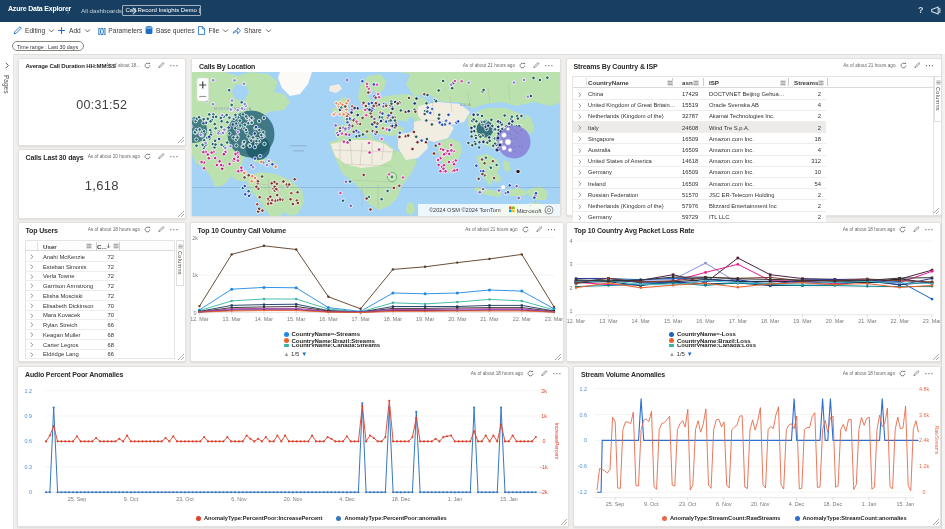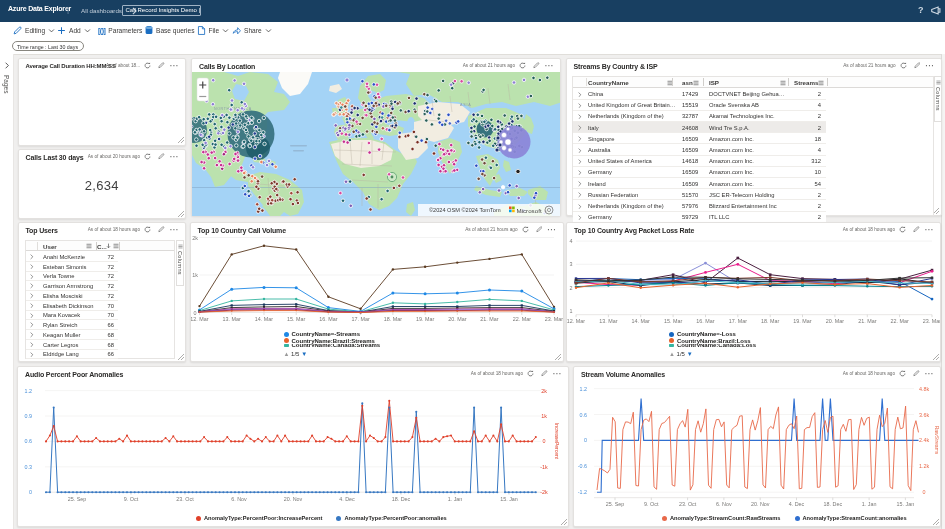--- a/index.html
+++ b/index.html
@@ -82,36 +82,37 @@
       <svg width="7" height="7" viewBox="0 0 16 16" style="margin:0 3.5px 0 4px">
         <path d="M13.5 8a5.5 5.5 0 1 1-2.1-4.3" fill="none" stroke="#5a5a5a" stroke-width="1.7"></path>
         <path d="M13.8 1.2v3.4h-3.4z" fill="#5a5a5a"></path>
       </svg>
       <svg width="6.5" height="6.5" viewBox="0 0 16 16" style="margin:0 3.5px">
         <path d="M2 14l1-3.6 8.2-8.2c.7-.7 1.9-.7 2.6 0 .7.7.7 1.9 0 2.6L5.6 13z" fill="none" stroke="#5a5a5a" stroke-width="1.5"></path>
       </svg>
       <span class="dots">···</span>
     </div>
     <div class="rsz"></div>
+    <span style="position:absolute;left:0;right:0;top:39px;text-align:center;font-size:12.5px;color:#3f3f3f;letter-spacing:0.3px">00:31:52</span>
   </div>
 <div class="tile" style="left:17.5px;top:149px;width:168.5px;height:70px;">
     <div class="ttl" style="font-size:7.0px">Calls Last 30 days</div>
     <div class="meta">
       <span class="mtx">As of about 20 hours ago</span>
       <svg width="7" height="7" viewBox="0 0 16 16" style="margin:0 3.5px 0 4px">
         <path d="M13.5 8a5.5 5.5 0 1 1-2.1-4.3" fill="none" stroke="#5a5a5a" stroke-width="1.7"></path>
         <path d="M13.8 1.2v3.4h-3.4z" fill="#5a5a5a"></path>
       </svg>
       <svg width="6.5" height="6.5" viewBox="0 0 16 16" style="margin:0 3.5px">
         <path d="M2 14l1-3.6 8.2-8.2c.7-.7 1.9-.7 2.6 0 .7.7.7 1.9 0 2.6L5.6 13z" fill="none" stroke="#5a5a5a" stroke-width="1.5"></path>
       </svg>
       <span class="dots">···</span>
     </div>
     <div class="rsz"></div>
-    <span style="position:absolute;left:0;right:0;top:28px;text-align:center;font-size:13px;color:#3f3f3f;letter-spacing:0.3px">2,634</span>
+    <span style="position:absolute;left:0;right:0;top:28px;text-align:center;font-size:13px;color:#3f3f3f;letter-spacing:0.3px">1,618</span>
   </div>
 <div class="tile" style="left:191px;top:58px;width:370px;height:158px;">
     <div class="ttl" style="font-size:7.0px">Calls By Location</div>
     <div class="meta">
       <span class="mtx">As of about 21 hours ago</span>
       <svg width="7" height="7" viewBox="0 0 16 16" style="margin:0 3.5px 0 4px">
         <path d="M13.5 8a5.5 5.5 0 1 1-2.1-4.3" fill="none" stroke="#5a5a5a" stroke-width="1.7"></path>
         <path d="M13.8 1.2v3.4h-3.4z" fill="#5a5a5a"></path>
       </svg>
       <svg width="6.5" height="6.5" viewBox="0 0 16 16" style="margin:0 3.5px">

